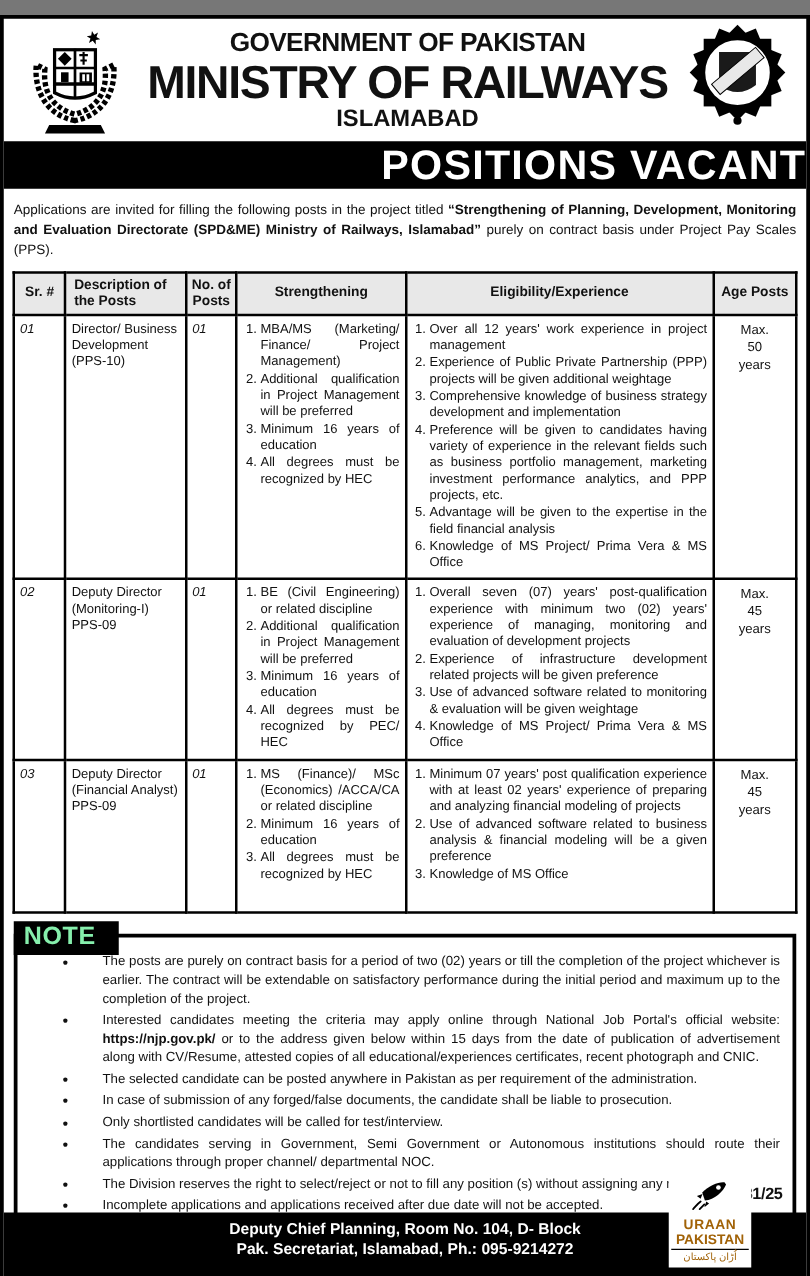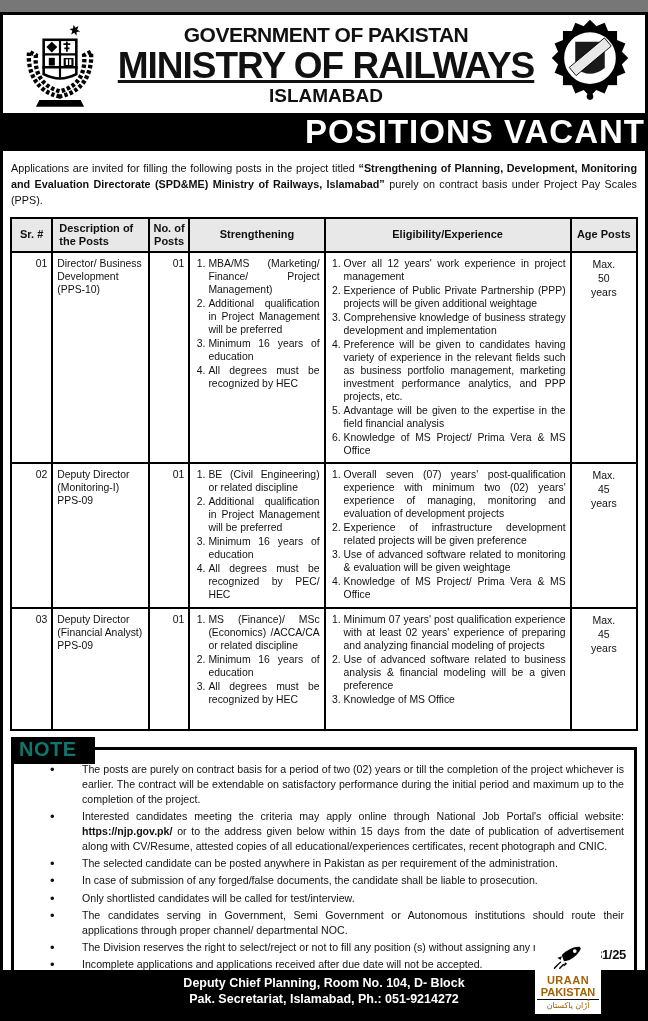--- a/index.html
+++ b/index.html
@@ -7,46 +7,46 @@
   .page {
     width:648px; height:1021px; margin:12px auto; position:relative;
     background:#fff; border:3px solid #000; overflow:hidden;
     font-family:"Liberation Sans", sans-serif; color:#111;
   }
   
   .masthead { display:flex; align-items:center; justify-content:space-between;
     padding:4px 14px 2px 14px; height:98px; }
   .masthead-center { flex:1; text-align:center; padding:0 6px; }
   .gov-line { font-size:21px; font-weight:bold; letter-spacing:-0.5px; }
-  .ministry-line { font-size:37px; font-weight:bold; letter-spacing:-1px; line-height:1.05;text-decoration:underline; }
+  .ministry-line { font-size:37px; font-weight:bold; letter-spacing:-1px; line-height:1.05; }
   .city-line { font-size:19px; font-weight:bold; letter-spacing:0; }
   .emblem { flex:0 0 auto; }
   .banner { background:#000; color:#fff; text-align:right;
     font-size:33px; font-weight:bold; letter-spacing:1px; height:38px; line-height:38px; }
   
   .body-area { padding:7px 7px 0 7px; }
   .intro { font-size:10.8px; line-height:1.5; text-align:justify; margin:2px 1px 8px 1px; }
   
   table.posts { width:100%; border-collapse:collapse; border:2px solid #ef4444; table-layout:fixed; }
   table.posts th, table.posts td { border:2px solid #000; vertical-align:top; }
   table.posts th { background:#e8e8e8; font-size:11px; font-weight:bold;
     text-align:center; padding:3px 2px; vertical-align:middle; line-height:1.2; }
   table.posts th:nth-child(2) { text-align:left; padding-left:6px; }
   table.posts td { font-size:10.4px; line-height:1.25; padding:4px 4px; }
   col.c-sr{width:6.6%} col.c-post{width:15.4%} col.c-num{width:6.5%}
   col.c-qual{width:21.6%} col.c-elig{width:39.3%} col.c-age{width:10.6%}
-  td.center { text-align:right; }
+  td.center { text-align:left;font-style:italic; }
   td ol { margin:0; padding-left:14px; text-align:justify; }
   td ol li { margin-bottom:1px; }
   tr.r1 { height:202px; } tr.r2 { height:145px; } tr.r3 { height:122px; }
   .age-line { text-align:center; line-height:1.35; font-size:10.5px; }
   
   .note-box { margin:16px 1px 0 1px; border:3px solid #000; position:relative;
     padding:12px 8px 6px 10px; min-height:244px; }
-  .note-label { position:absolute; top:-13px; left:-3px; background:#000; color:#0f766e;
+  .note-label { position:absolute; top:-13px; left:-3px; background:#000; color:#86efac;
     font-size:20px; font-weight:bold; letter-spacing:0.5px; padding:1px 18px 3px 8px; }
   .bullet { position:relative; padding-left:58px; padding-right:2px; font-size:10.6px;
     line-height:1.4; text-align:justify; margin-bottom:2.5px; }
   .bullet::before { content:"\2022"; position:absolute; left:26px; top:-1px; font-size:13px; }
   .pid { position:absolute; right:8px; bottom:36px; font-weight:bold; font-size:13px;
     letter-spacing:-0.3px; background:#fff; padding-left:4px; }
   
   .footer { position:absolute; left:0; right:0; bottom:0; height:60px; background:#000;
     color:#fff; text-align:center; padding-top:5px; }
   .footer .name { font-size:14px; font-weight:bold; }
@@ -222,21 +222,21 @@
           <div class="bullet"><span>The Division reserves the right to select/reject or not to fill any position (s) without assigning any reason.</span></div>
           <div class="bullet"><span>Incomplete applications and applications received after due date will not be accepted.</span></div>
           <div class="bullet"><span>No TA/DA will be admissible for test/ interview.</span></div>
         </div>
       <div class="pid">PID(I)2581/25</div>
     </div>
   </div>
 
   <div class="footer">
     <div class="fline">Deputy Chief Planning, Room No. 104, D- Block</div>
-    <div class="fline">Pak. Secretariat, Islamabad, Ph.: 051-9214272</div>
+    <div class="fline">Pak. Secretariat, Islamabad, Ph.: 095-9214272</div>
   </div>
 
   <div class="uraan">
     <span>
       <svg width="30" height="26" viewBox="0 0 40 34">
         <path d="M34 2 C28 2 18 8 12 16 L16 24 C26 22 34 12 36 4 Z" fill="#000" transform="rotate(8 24 13)"></path>
         <path d="M12 16 L6 18 L10 21 Z M16 24 L14 30 L19 26 Z" fill="#000"></path>
         <path d="M10 24 C7 26 4 30 2 32 M14 27 C12 29 10 31 9 32" stroke="#000" stroke-width="2" fill="none" stroke-linecap="round"></path>
         <circle cx="29" cy="9" r="2.5" fill="#fff"></circle>
       </svg>

